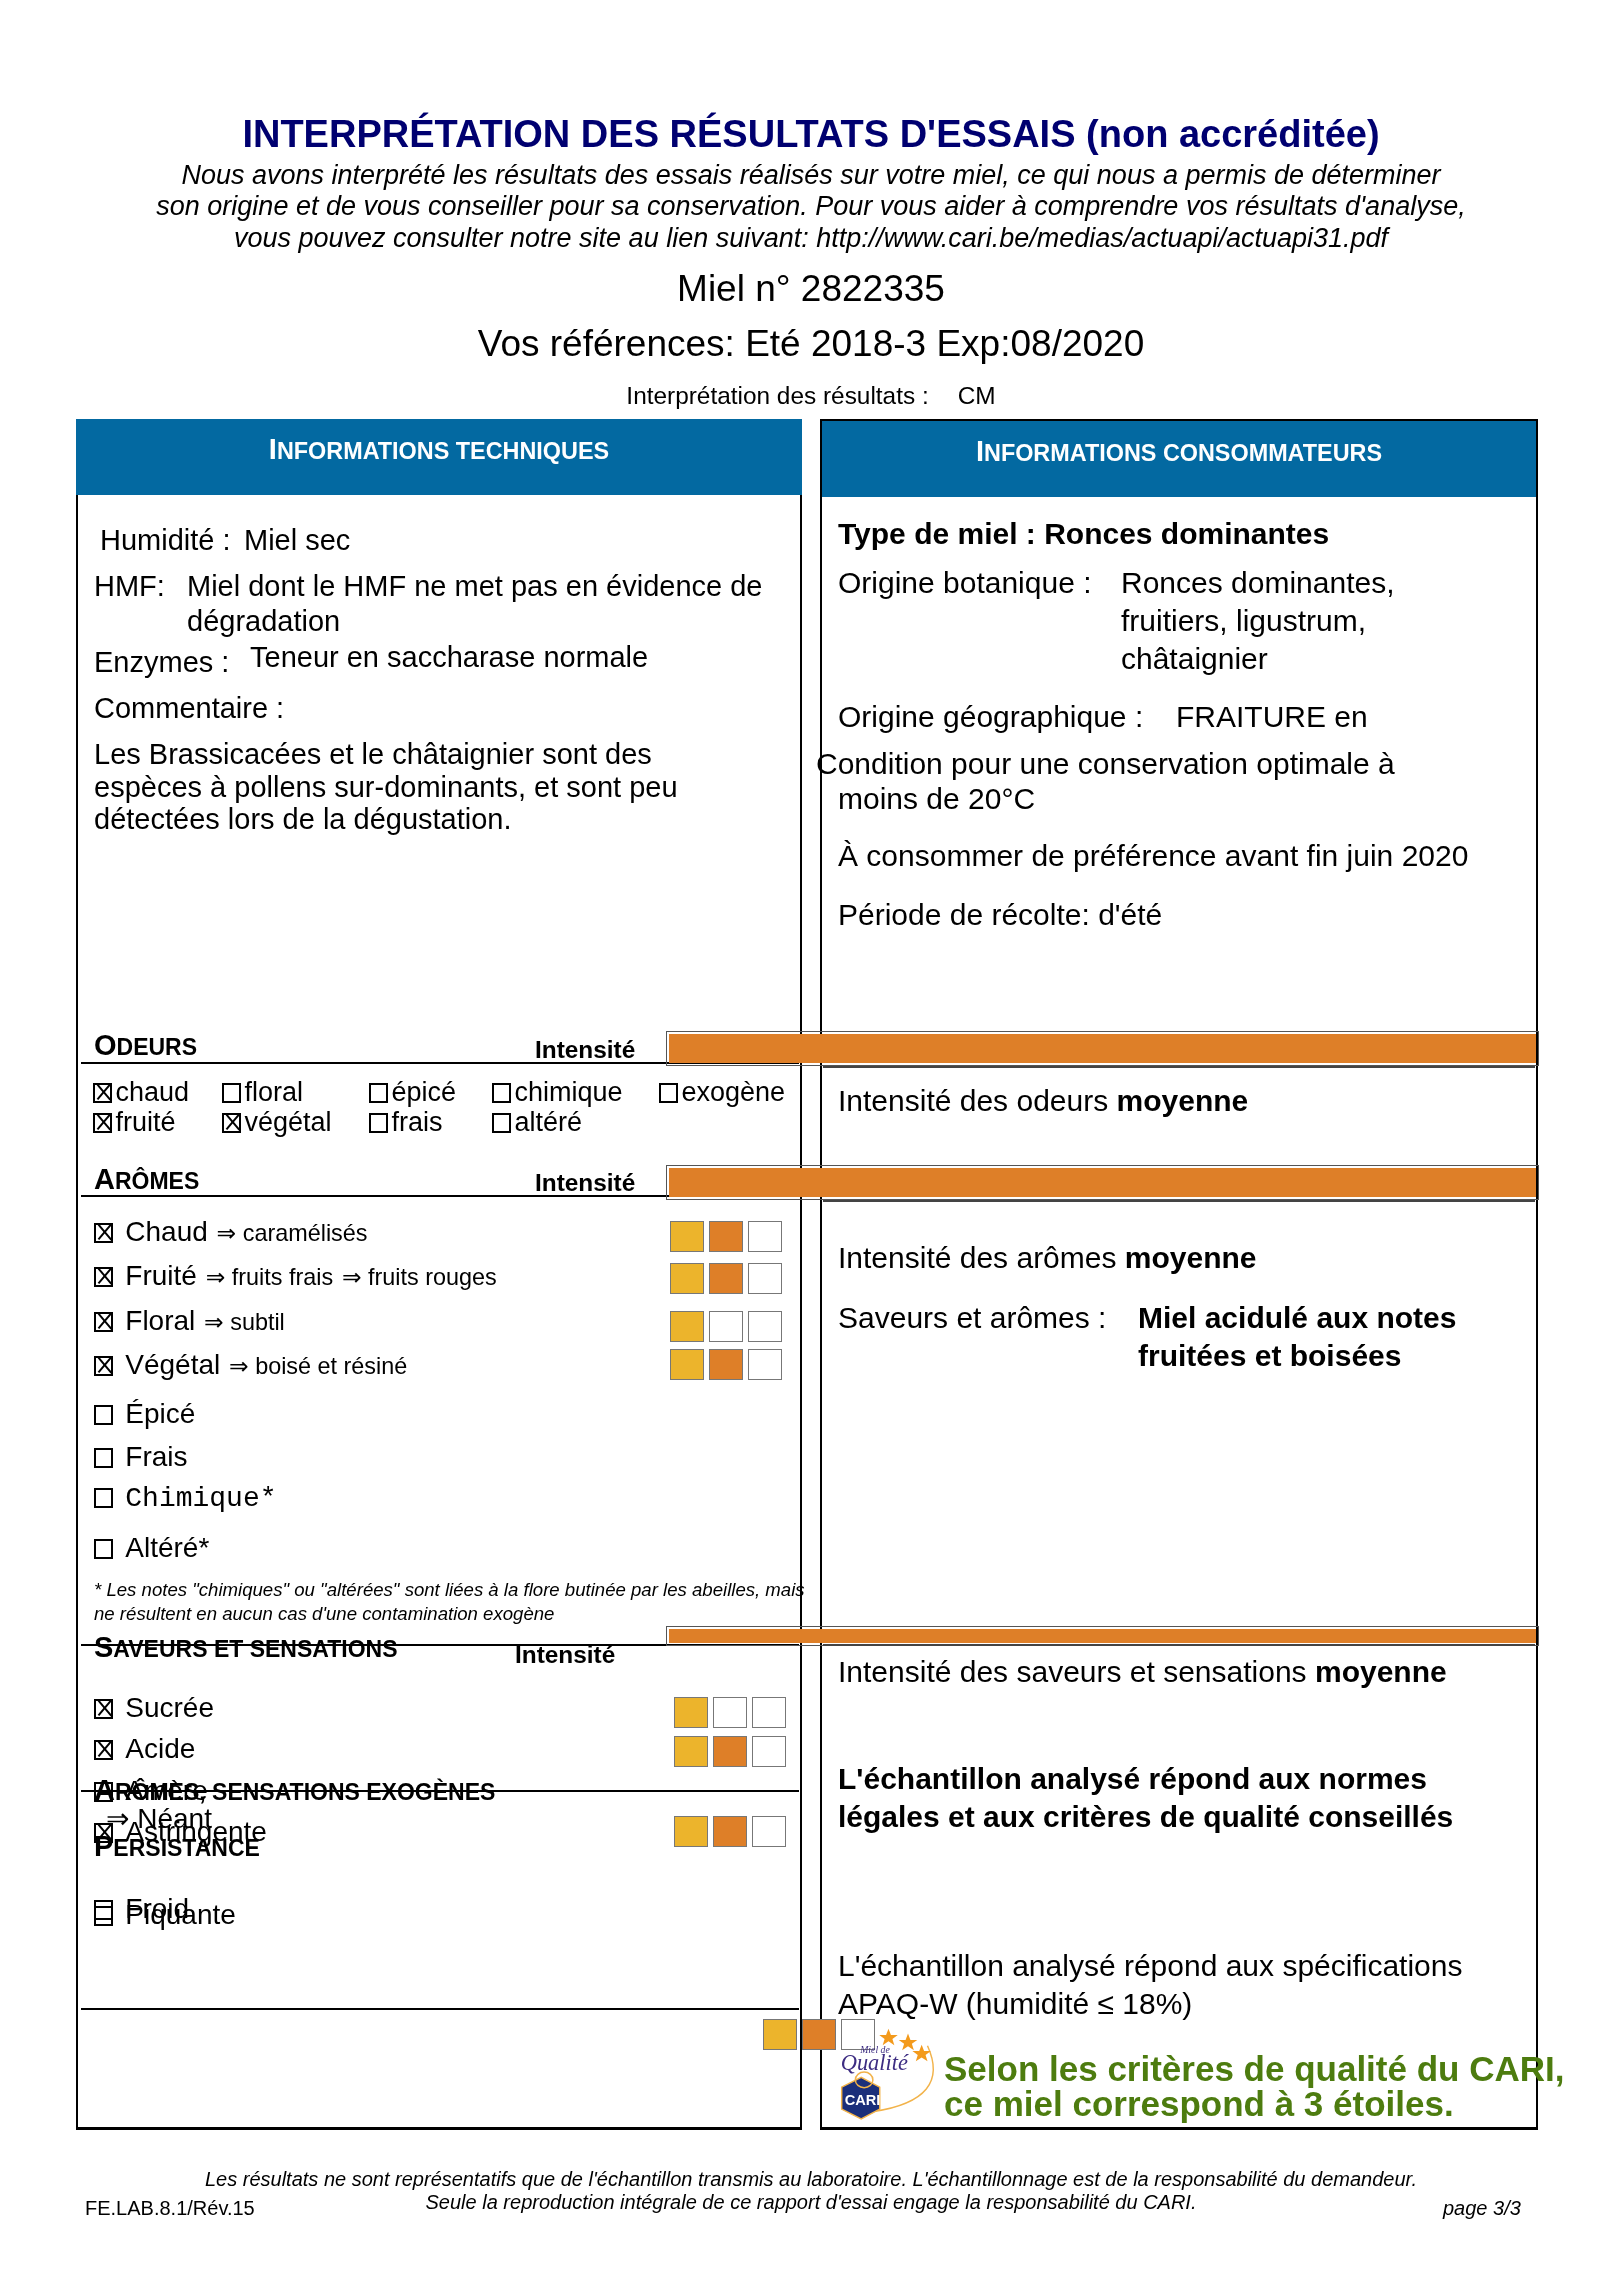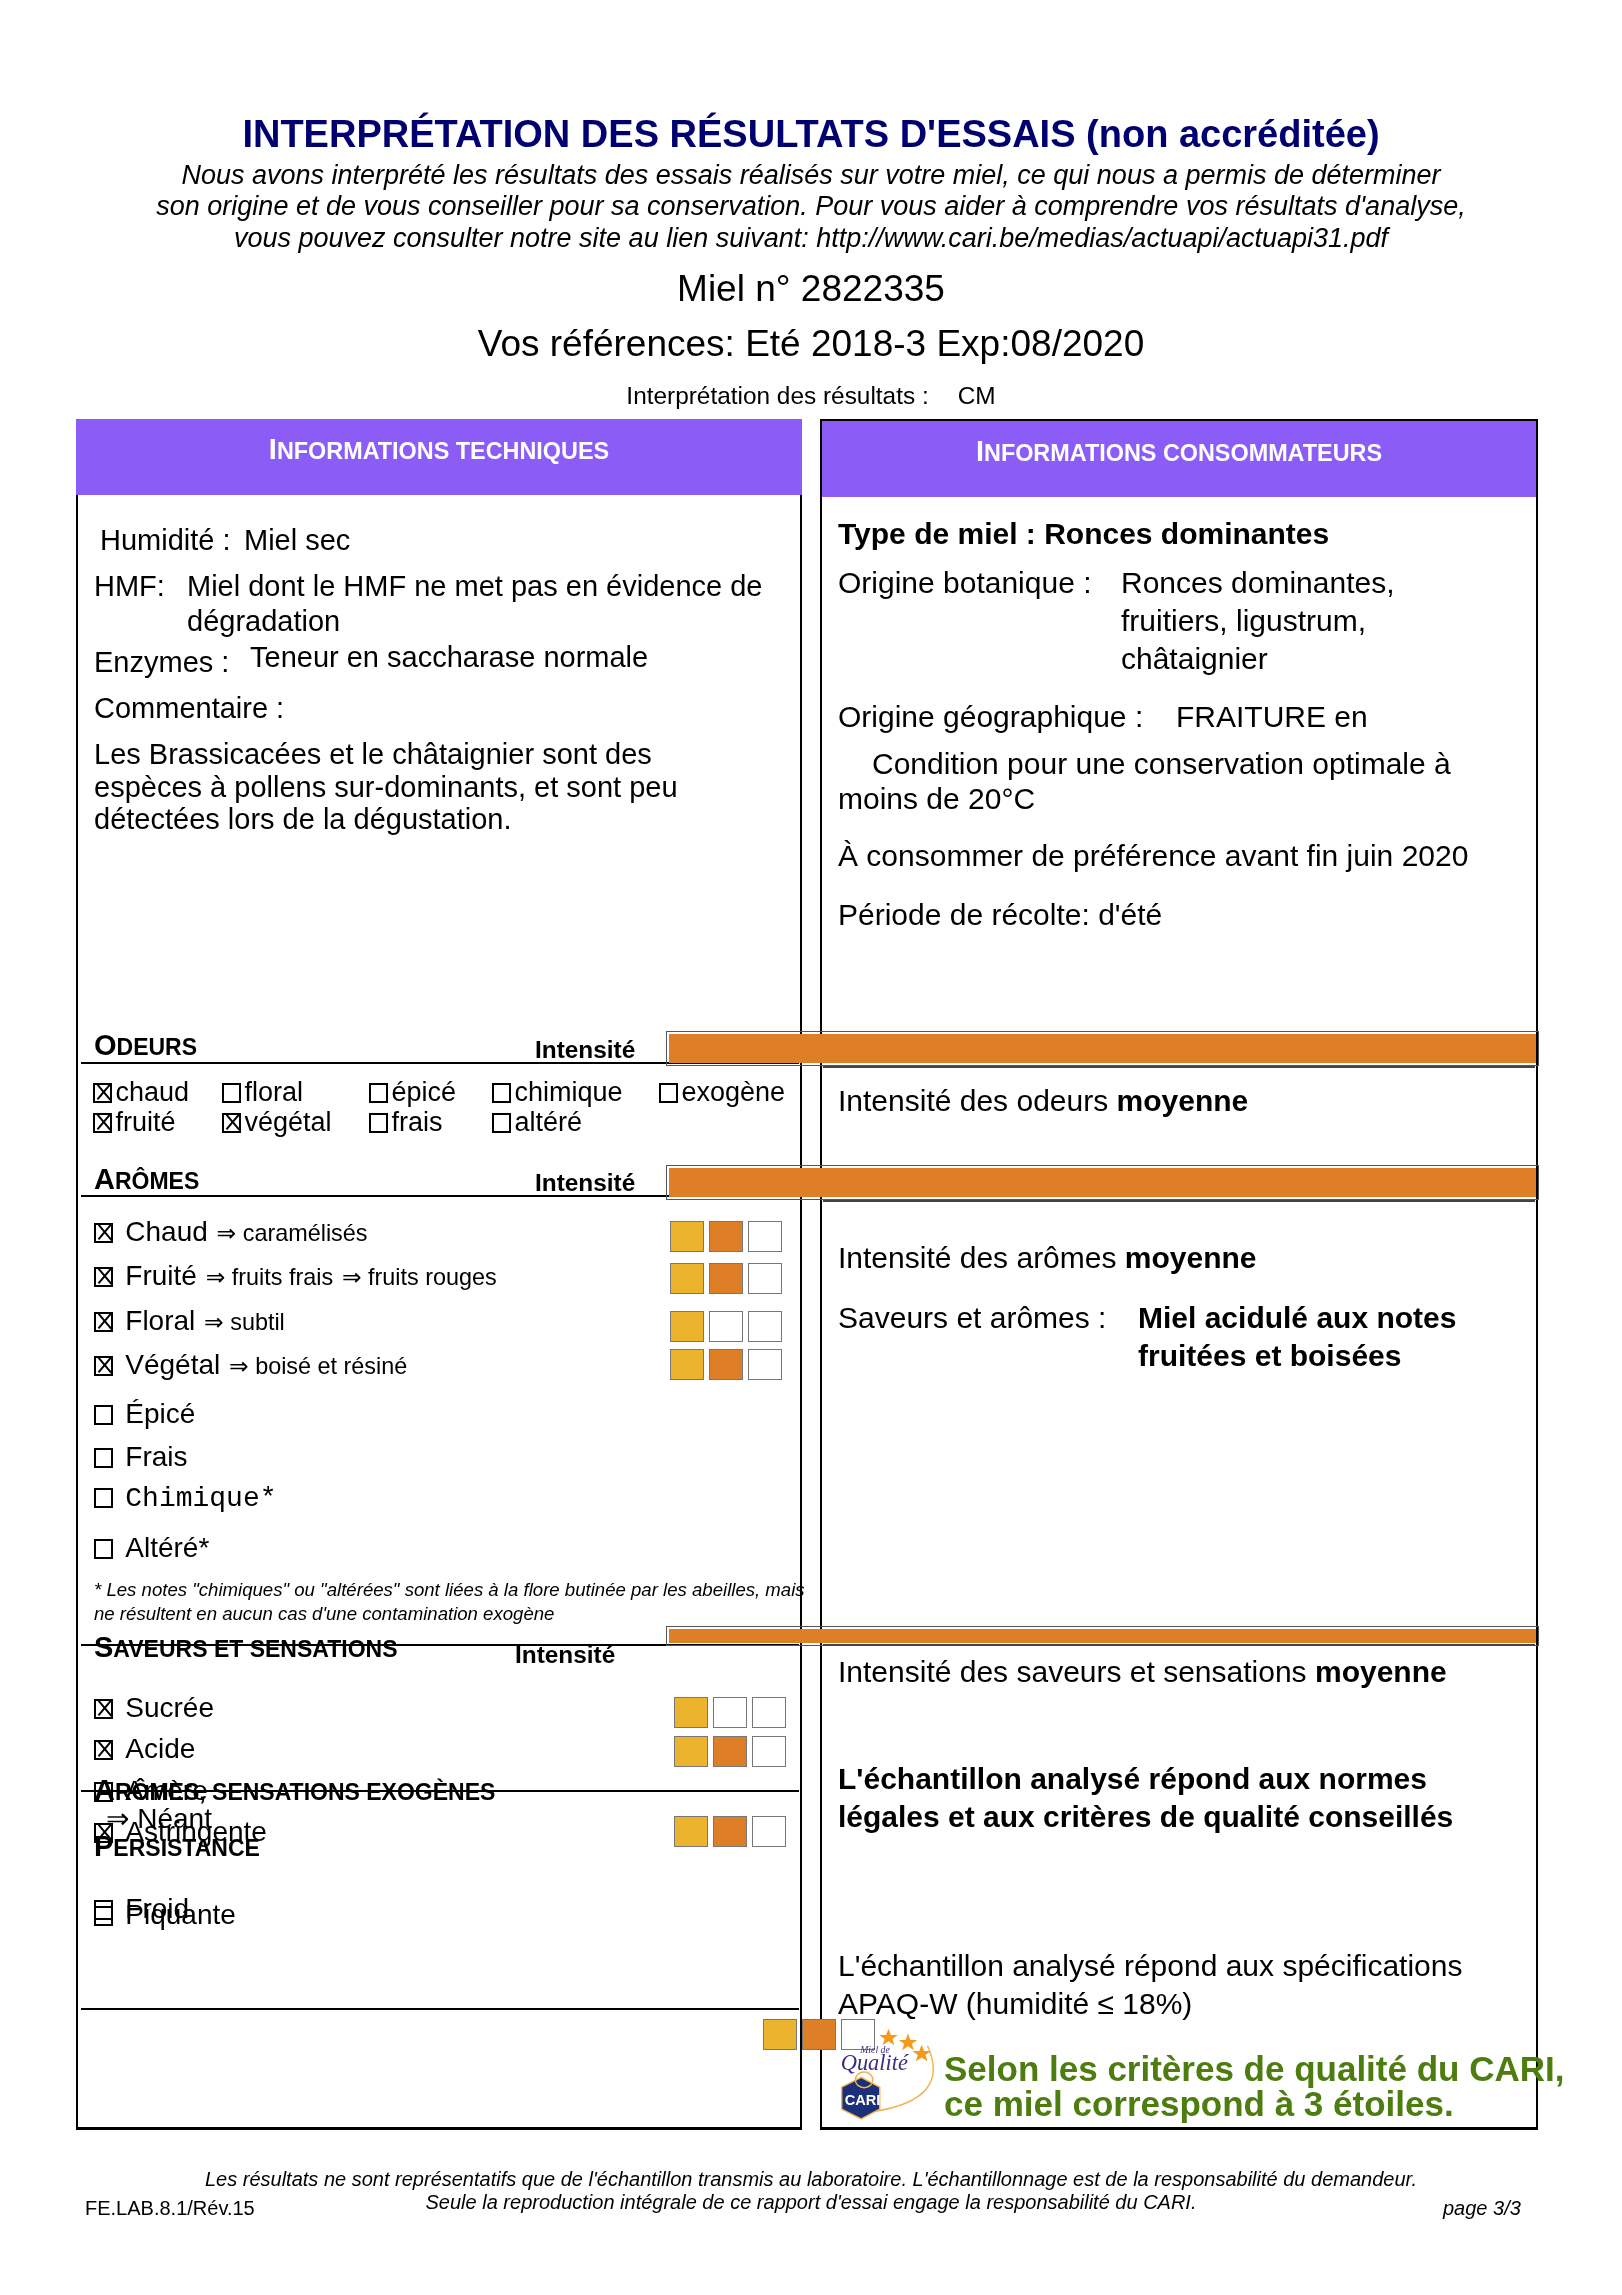--- a/index.html
+++ b/index.html
@@ -11,21 +11,21 @@
   #title { top:113px; font-size:38px; font-weight:bold; color:#000070; letter-spacing:0px; }
   .intro { font-size:27px; font-style:italic; line-height:31px; }
   #miel-no { top:268px; font-size:37px; }
   #refs { top:323px; font-size:37px; }
   #interp { top:382px; font-size:24.4px; }
   #interp span.v { margin-left:29px; }
 
   .panel { position:absolute; border:2.4px solid #000; box-sizing:border-box; }
   #panel-left { left:76px; top:419px; width:726px; height:1711px; border-top:none; border-right-width:2.9px; border-bottom-width:3.9px; }
   #panel-right { left:820px; top:419px; width:718px; height:1711px; border-left-width:2.9px; border-right-width:2.9px; border-bottom-width:3.9px; }
-  .phead { position:absolute; left:-2.4px; right:-2.4px; top:0; height:76px; background:#8b5cf6; color:#fff;
+  .phead { position:absolute; left:-2.4px; right:-2.4px; top:0; height:76px; background:#0369a1; color:#fff;
            font-weight:bold; text-align:center; font-size:29px; padding-top:13.7px; box-sizing:border-box; }
   #panel-right .phead { left:0; right:0; top:0; }
   .phead .sc { font-size:23.4px; }
 
   .t { position:absolute; font-size:29px; white-space:nowrap; line-height:34px; }
   .sec { position:absolute; font-weight:bold; font-size:29px; }
   .sec .sc { font-size:23px; }
   .intlabel { position:absolute; font-weight:bold; font-size:24.4px; }
   .hline { position:absolute; height:1.5px; background:#000; }
 
@@ -189,21 +189,21 @@
     <div class="sq"></div>
   </div>
 
 <div class="rt rtb" style="left:838px;top:515px">Type de miel : Ronces dominantes</div>
 <div class="rt" style="left:838px;top:564px">Origine botanique :</div>
 <div class="rt" style="left:1121px;top:564px">Ronces dominantes,</div>
 <div class="rt" style="left:1121px;top:602px">fruitiers, ligustrum,</div>
 <div class="rt" style="left:1121px;top:640px">châtaignier</div>
 <div class="rt" style="left:838px;top:698px">Origine géographique :</div>
 <div class="rt" style="left:1176px;top:698px">FRAITURE en</div>
-<div class="rt" style="left:872px;top:745px">Condition pour une conservation optimale à</div>
+<div class="rt" style="left:816px;top:745px">Condition pour une conservation optimale à</div>
 <div class="rt" style="left:838px;top:780px">moins de 20°C</div>
 <div class="rt" style="left:838px;top:837px">À consommer de préférence avant fin juin 2020</div>
 <div class="rt" style="left:838px;top:896px">Période de récolte: d'été</div>
 
 <div class="hline" style="left:823px;width:712px;top:1066px;height:1.5px;background:#444"></div>
 <div class="rt" style="left:838px;top:1082px"><span>Intensité des odeurs</span> <span class="rtb">moyenne</span></div>
 
 <div class="hline" style="left:823px;width:712px;top:1200px;height:1.5px;background:#444"></div>
 <div class="rt" style="left:838px;top:1239px"><span>Intensité des arômes</span> <span class="rtb">moyenne</span></div>
 <div class="rt" style="left:838px;top:1299px">Saveurs et arômes :</div>

